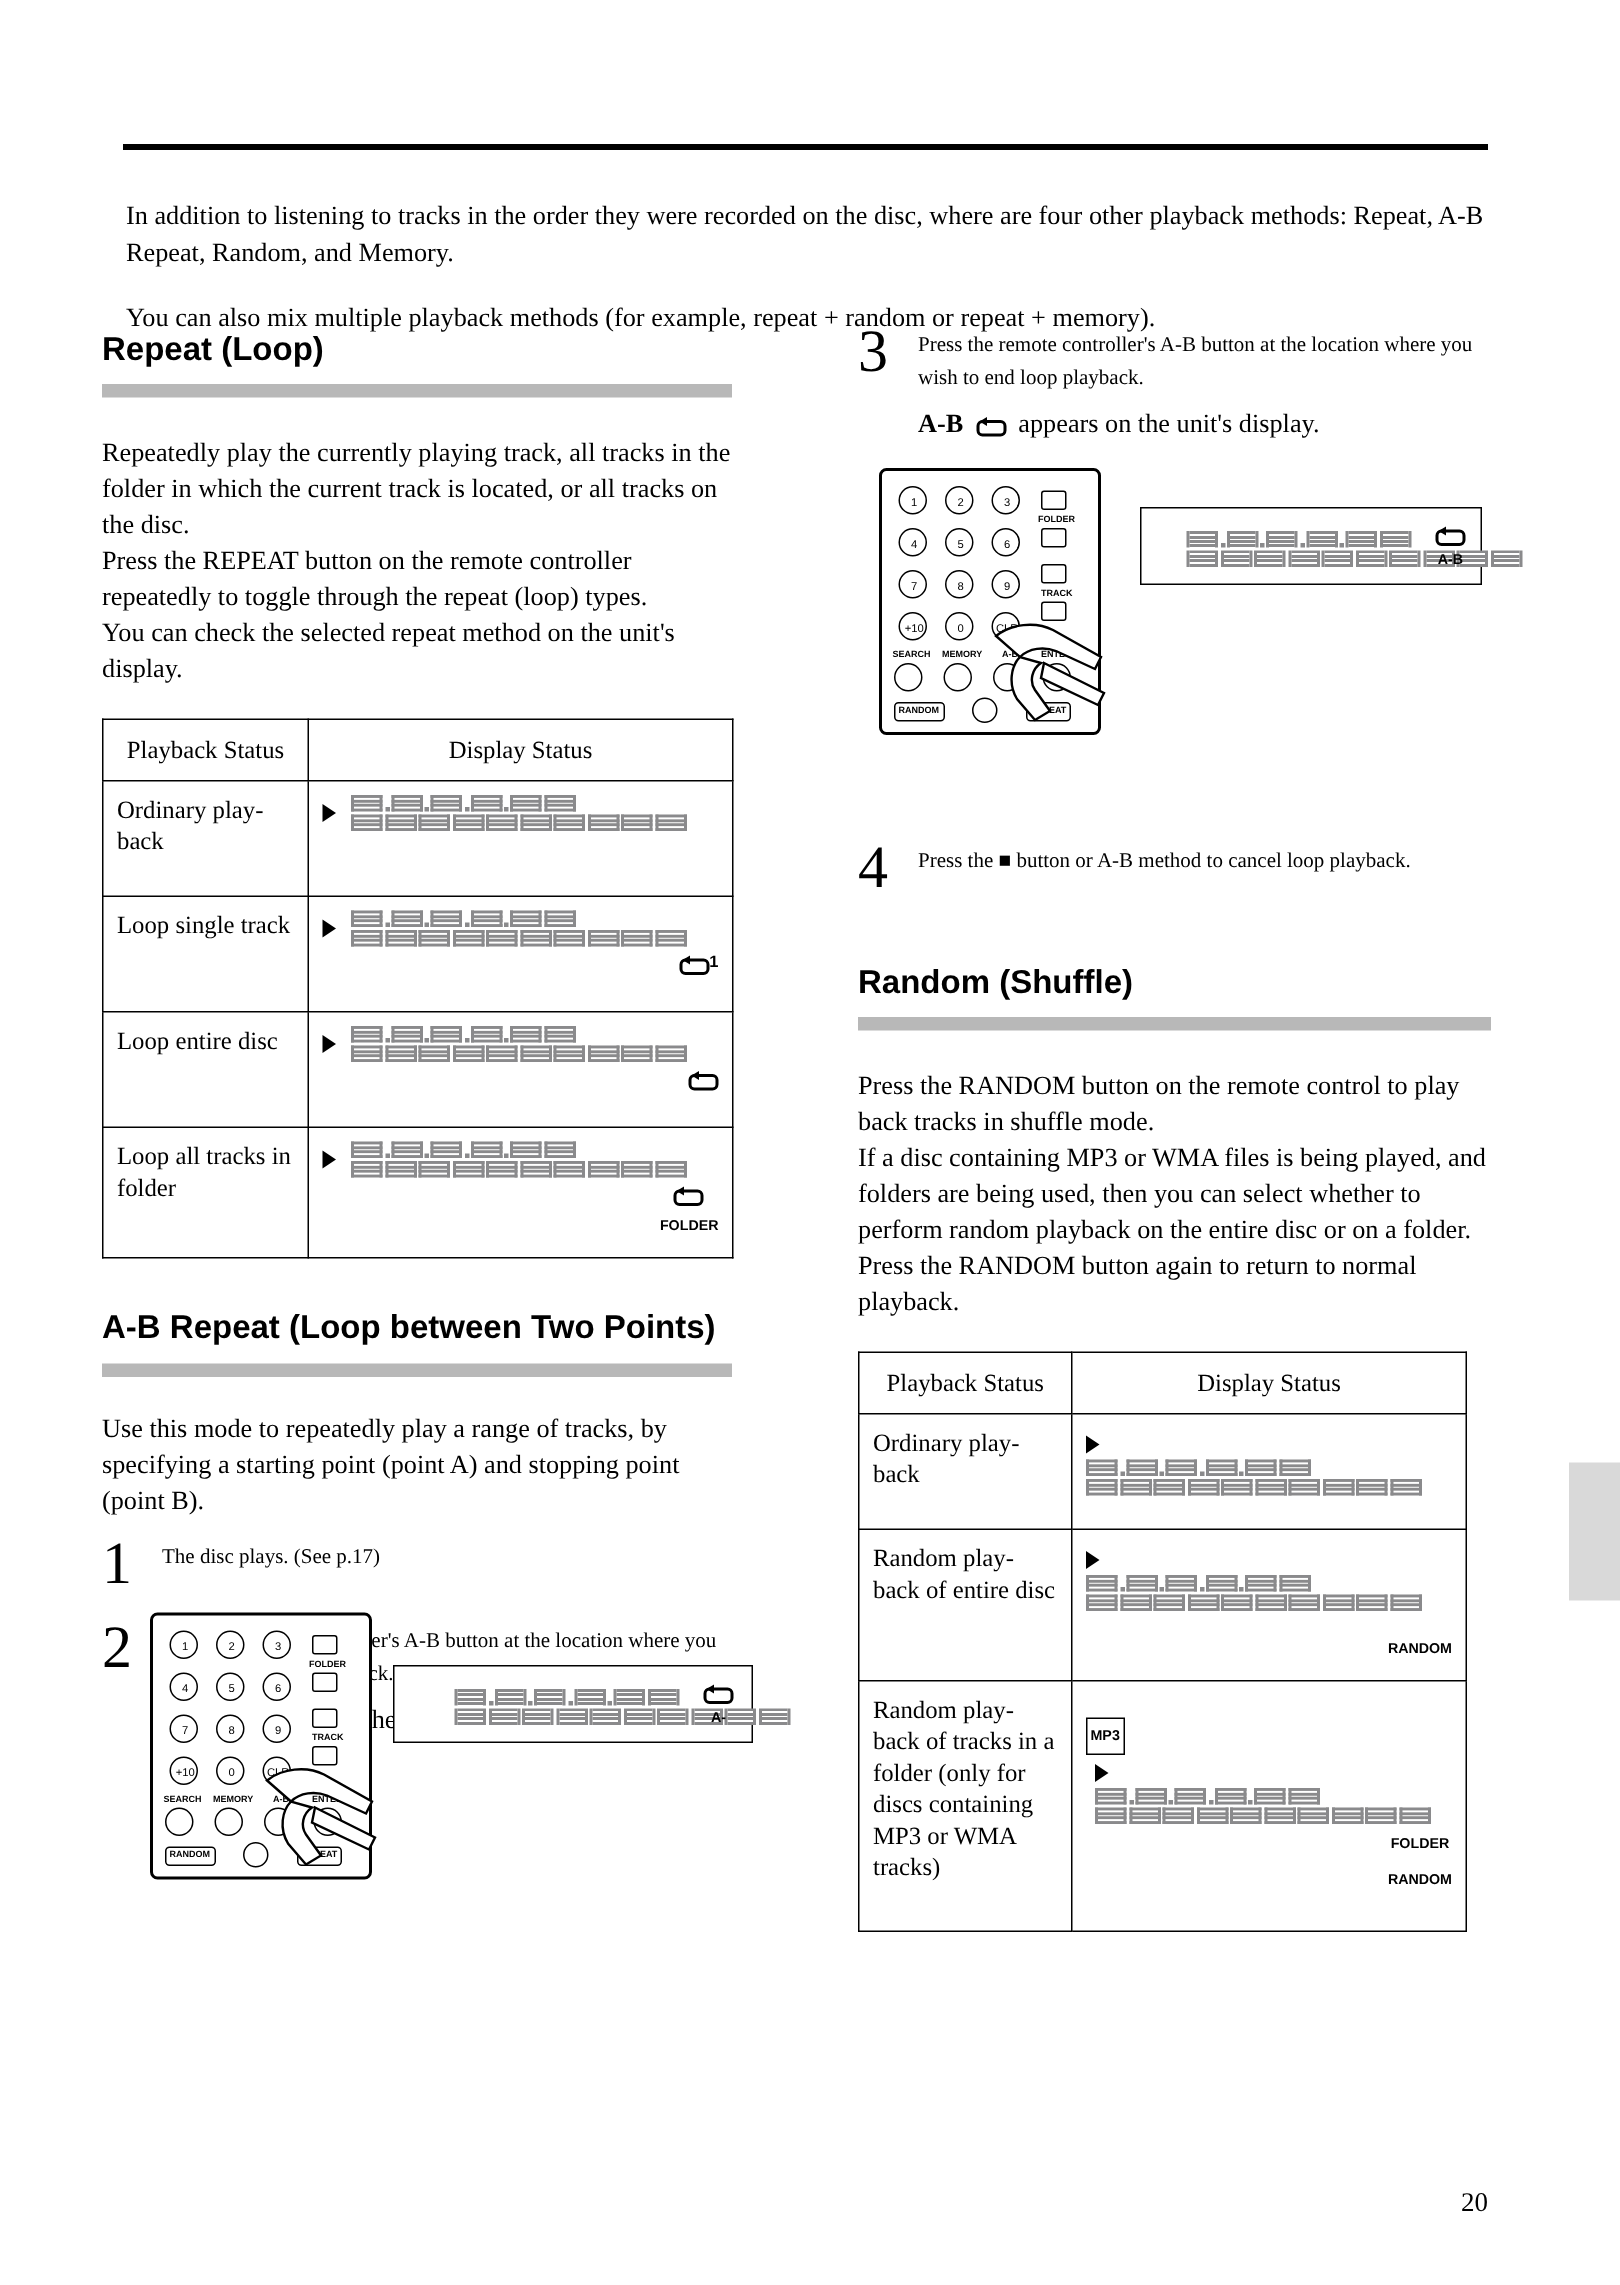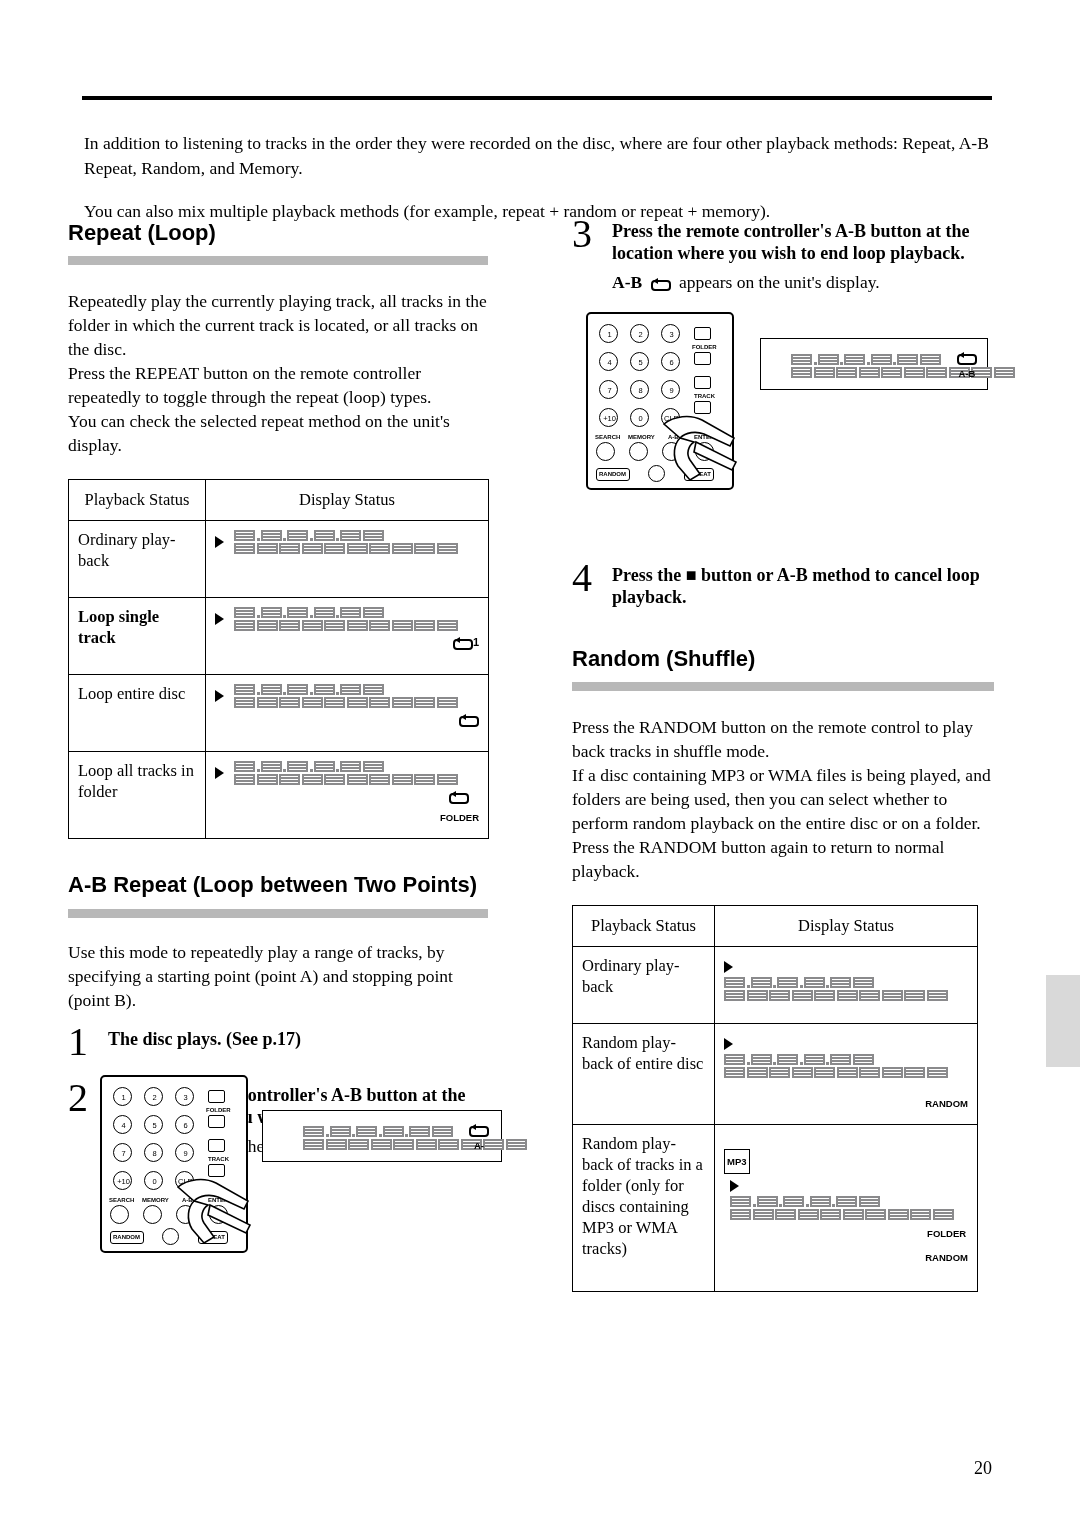--- a/index.html
+++ b/index.html
@@ -205,22 +205,22 @@
     position: absolute;
     left: 0;
     top: -6px;
     font-family: "Liberation Serif", serif;
     font-size: 40px;
     line-height: 40px;
   }
   .step .txt {
     margin-left: 40px;
     font-family: "Liberation Serif", serif;
-    font-weight: bold;
-    font-size: 18px;
+    font-weight: normal;
+    font-size: 14px;
     line-height: 22px;
   }
   .substep {
     margin-left: 40px;
     font-size: 17.5px;
     line-height: 24px;
     margin-top: 6px;
   }
 
   
@@ -332,21 +332,21 @@
           <span class="lcd">
             <span class="play-tri"></span>
             <span class="segs">
               <div class="seg-row"><span class="seg-blk"></span><span class="seg-dot"></span><span class="seg-blk"></span><span class="seg-dot"></span><span class="seg-blk"></span><span class="seg-dot"></span><span class="seg-blk"></span><span class="seg-dot"></span><span class="seg-blk"></span><span class="seg-blk"></span></div>
               <div class="seg-row r2"><span class="seg-blk"></span><span class="seg-blk"></span><span class="seg-blk"></span><span class="seg-blk"></span><span class="seg-blk"></span><span class="seg-blk"></span><span class="seg-blk"></span><span class="seg-blk"></span><span class="seg-blk"></span><span class="seg-blk"></span></div>
             </span>
           </span>
         </td>
       </tr>
       <tr>
-        <td style="height:58px;font-weight:bold;">Loop single track</td>
+        <td style="height:58px;">Loop single track</td>
         <td>
           <span class="lcd">
             <span class="play-tri"></span>
             <span class="segs">
               <div class="seg-row"><span class="seg-blk"></span><span class="seg-dot"></span><span class="seg-blk"></span><span class="seg-dot"></span><span class="seg-blk"></span><span class="seg-dot"></span><span class="seg-blk"></span><span class="seg-dot"></span><span class="seg-blk"></span><span class="seg-blk"></span></div>
               <div class="seg-row r2"><span class="seg-blk"></span><span class="seg-blk"></span><span class="seg-blk"></span><span class="seg-blk"></span><span class="seg-blk"></span><span class="seg-blk"></span><span class="seg-blk"></span><span class="seg-blk"></span><span class="seg-blk"></span><span class="seg-blk"></span></div>
             </span>
           </span>
           <span style="float:right; margin-top:-2px;">
             <span class="loop-ico"><span class="body"></span><span class="arrow"></span></span><span class="ico-label">1</span>

